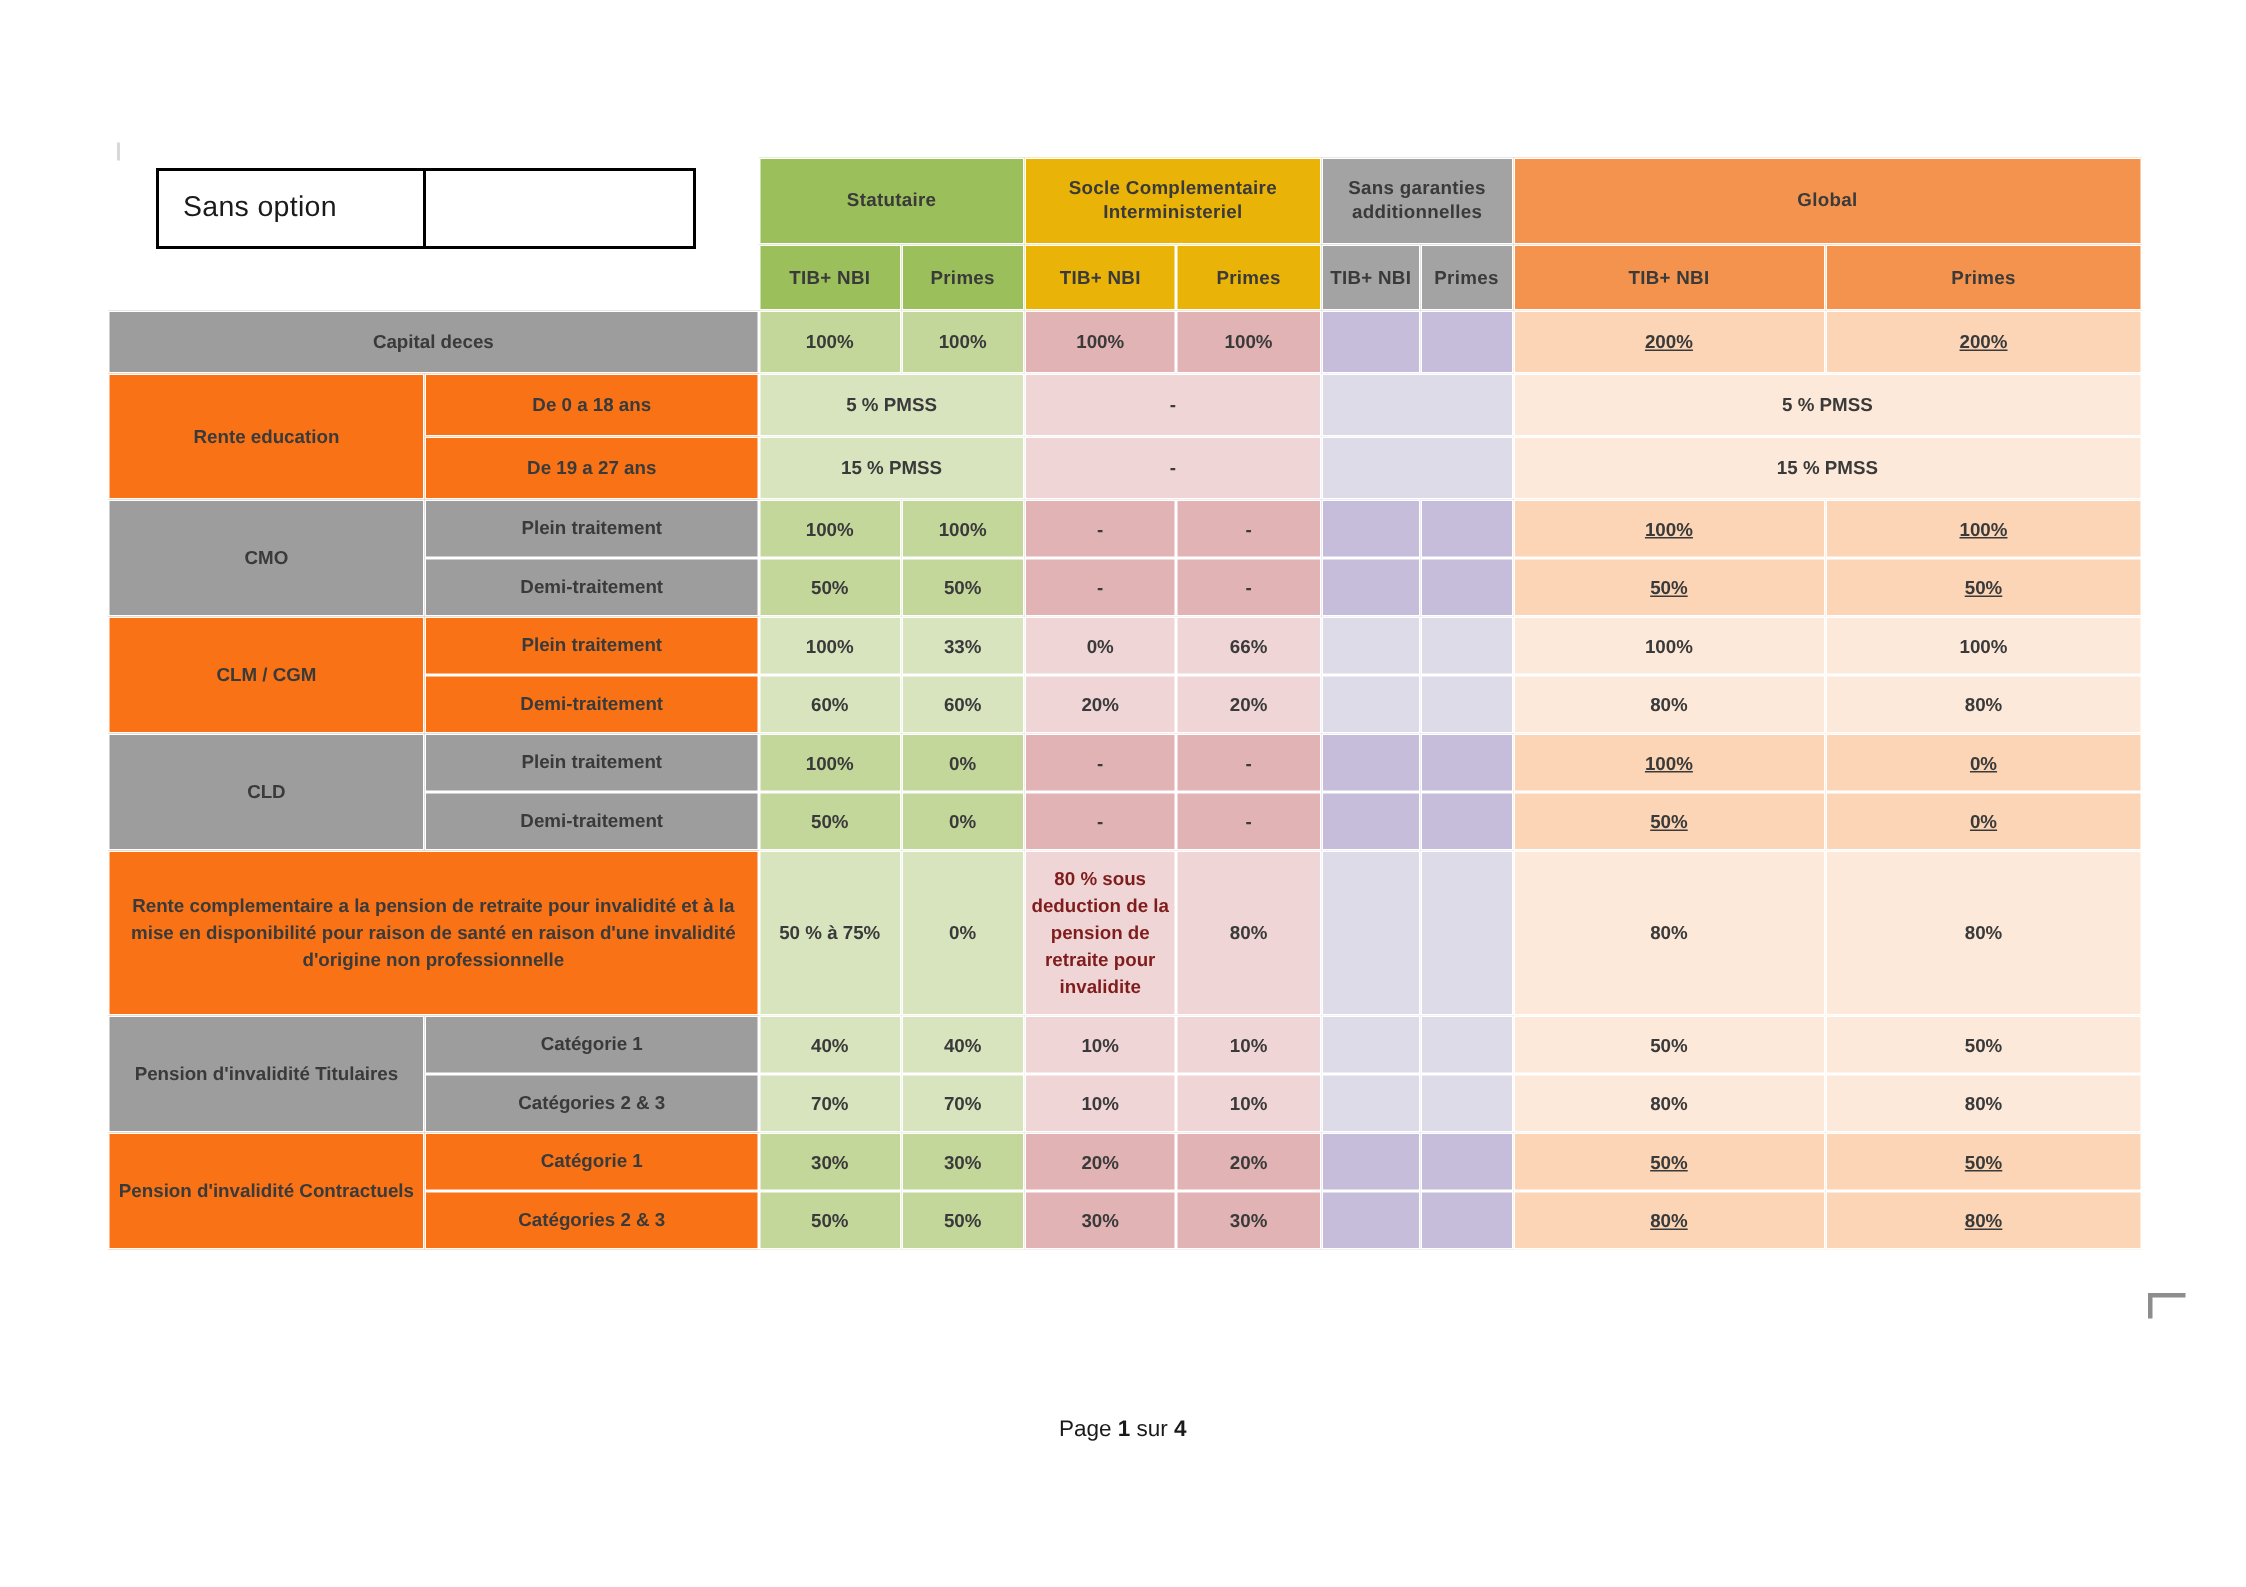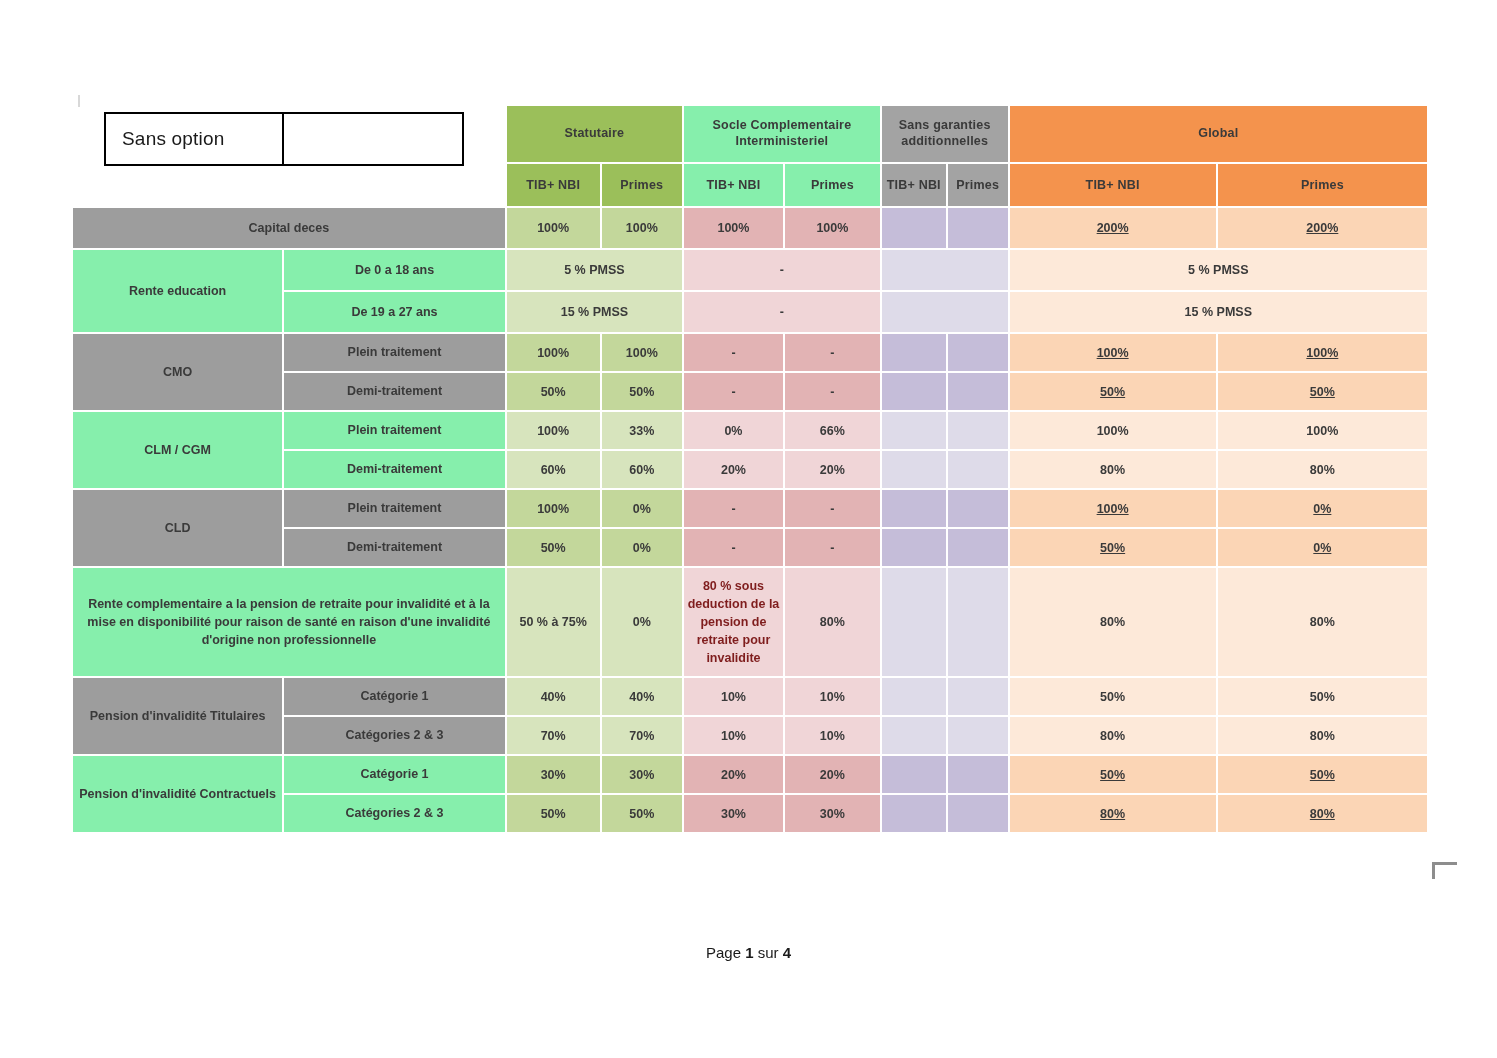--- a/index.html
+++ b/index.html
@@ -95,42 +95,42 @@
   
   .hdr {
     color: #ffffff;
     font-size: 13px;
     font-weight: bold;
     line-height: 1.25;
     letter-spacing: 0.2px;
     padding: 4px 2px;
   }
   .hdr-green   { background: #9BBF5A; }
-  .hdr-red     { background: #86efac; }
+  .hdr-red     { background: #eab308; }
   .hdr-purple  { background: #a3a3a3; }
   .hdr-orange  { background: #F4934D; }
 
   .sub {
     color: #ffffff;
     font-size: 12px;
     font-weight: bold;
     letter-spacing: 0.2px;
     padding: 9px 2px;
   }
 
   
   .lbl {
     color: #ffffff;
     font-weight: bold;
     font-size: 12.5px;
     line-height: 1.5;
     padding: 6px 6px;
   }
   .lbl-dark  { background: #9d9d9d; }
-  .lbl-light { background: #86efac; }
+  .lbl-light { background: #f97316; }
 
   
   .d-green-a  { background: #c3d79b; }
   .d-green-b  { background: #d7e4bd; }
   .d-red-a    { background: #e2b3b4; }
   .d-red-b    { background: #f0d5d7; }
   .d-purple-a { background: #c5bdd9; }
   .d-purple-b { background: #dedbe9; }
   .d-orange-a { background: #fbd5b5; text-decoration: underline; }
   .d-orange-b { background: #fde9d9; }

